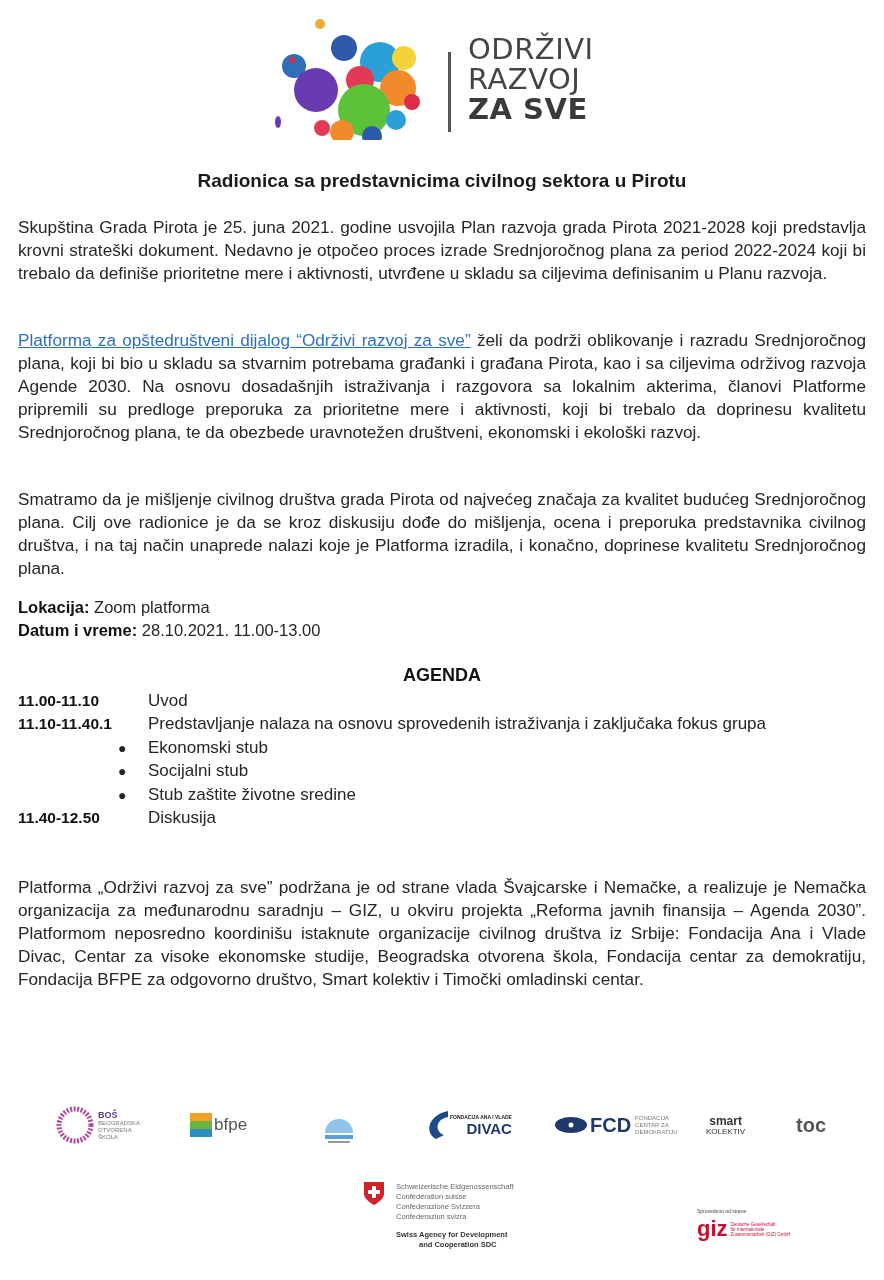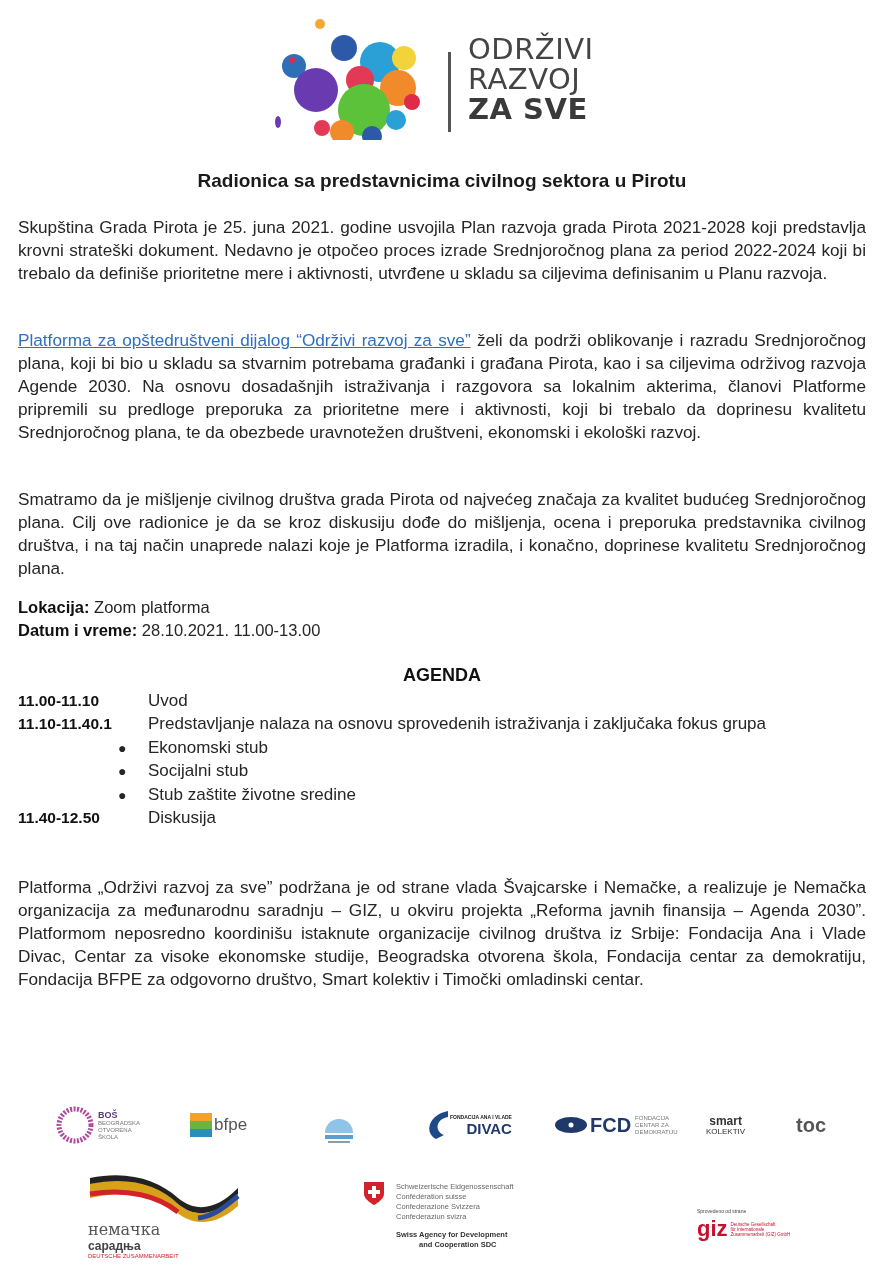--- a/index.html
+++ b/index.html
@@ -153,31 +153,20 @@
   <div class="plogo" style="left:706px;flex-direction:column;justify-content:center;">
     <span style="font-size:12px;font-weight:bold;color:#333;line-height:12px;">smart</span>
     <span style="font-size:8px;color:#333;">KOLEKTIV</span>
   </div>
   <div class="plogo" style="left:796px;">
     <span style="font-size:20px;font-weight:bold;color:#555;line-height:16px;">toc</span>
   </div>
 </div>
 
 <div class="sponsors">
-  <div style="position:absolute;left:88px;top:4px;width:152px;">
-    <svg width="152" height="48">
-      <path d="M2 10 C40 0 70 10 90 30 C110 46 130 40 150 20 L150 32 C130 50 108 54 88 38 C68 20 40 16 2 24 Z" fill="#d8a11a"></path>
-      <path d="M2 4 C40 -4 70 6 90 24 C110 40 130 34 150 14 L150 20 C130 40 110 46 90 30 C70 10 40 2 2 10 Z" fill="#222"></path>
-      <path d="M2 20 C40 14 70 22 90 38" stroke="#d2232a" stroke-width="5" fill="none"></path>
-      <path d="M110 44 C128 42 140 30 150 22" stroke="#2a4a9a" stroke-width="5" fill="none"></path>
-    </svg>
-    <div style="font-family:'DejaVu Serif',serif;font-size:16px;color:#555;margin-top:-6px;">немачка</div>
-    <div style="font-size:12px;font-weight:bold;color:#444;">сарадња</div>
-    <div style="font-size:6px;color:#d2232a;">DEUTSCHE ZUSAMMENARBEIT</div>
-  </div>
   <div style="position:absolute;left:362px;top:10px;">
     <svg width="24" height="26">
         <path d="M2 2 H22 V14 C22 20 12 25 12 25 C12 25 2 20 2 14 Z" fill="#d2232a"></path>
         <rect x="10" y="6" width="4" height="12" fill="#fff"></rect>
         <rect x="6" y="10" width="12" height="4" fill="#fff"></rect>
       </svg>
     <div style="position:absolute;left:34px;top:2px;width:180px;font-size:7.5px;color:#666;line-height:10px;">
       <div>Schweizerische Eidgenossenschaft</div>
       <div>Confédération suisse</div>
       <div>Confederazione Svizzera</div>

